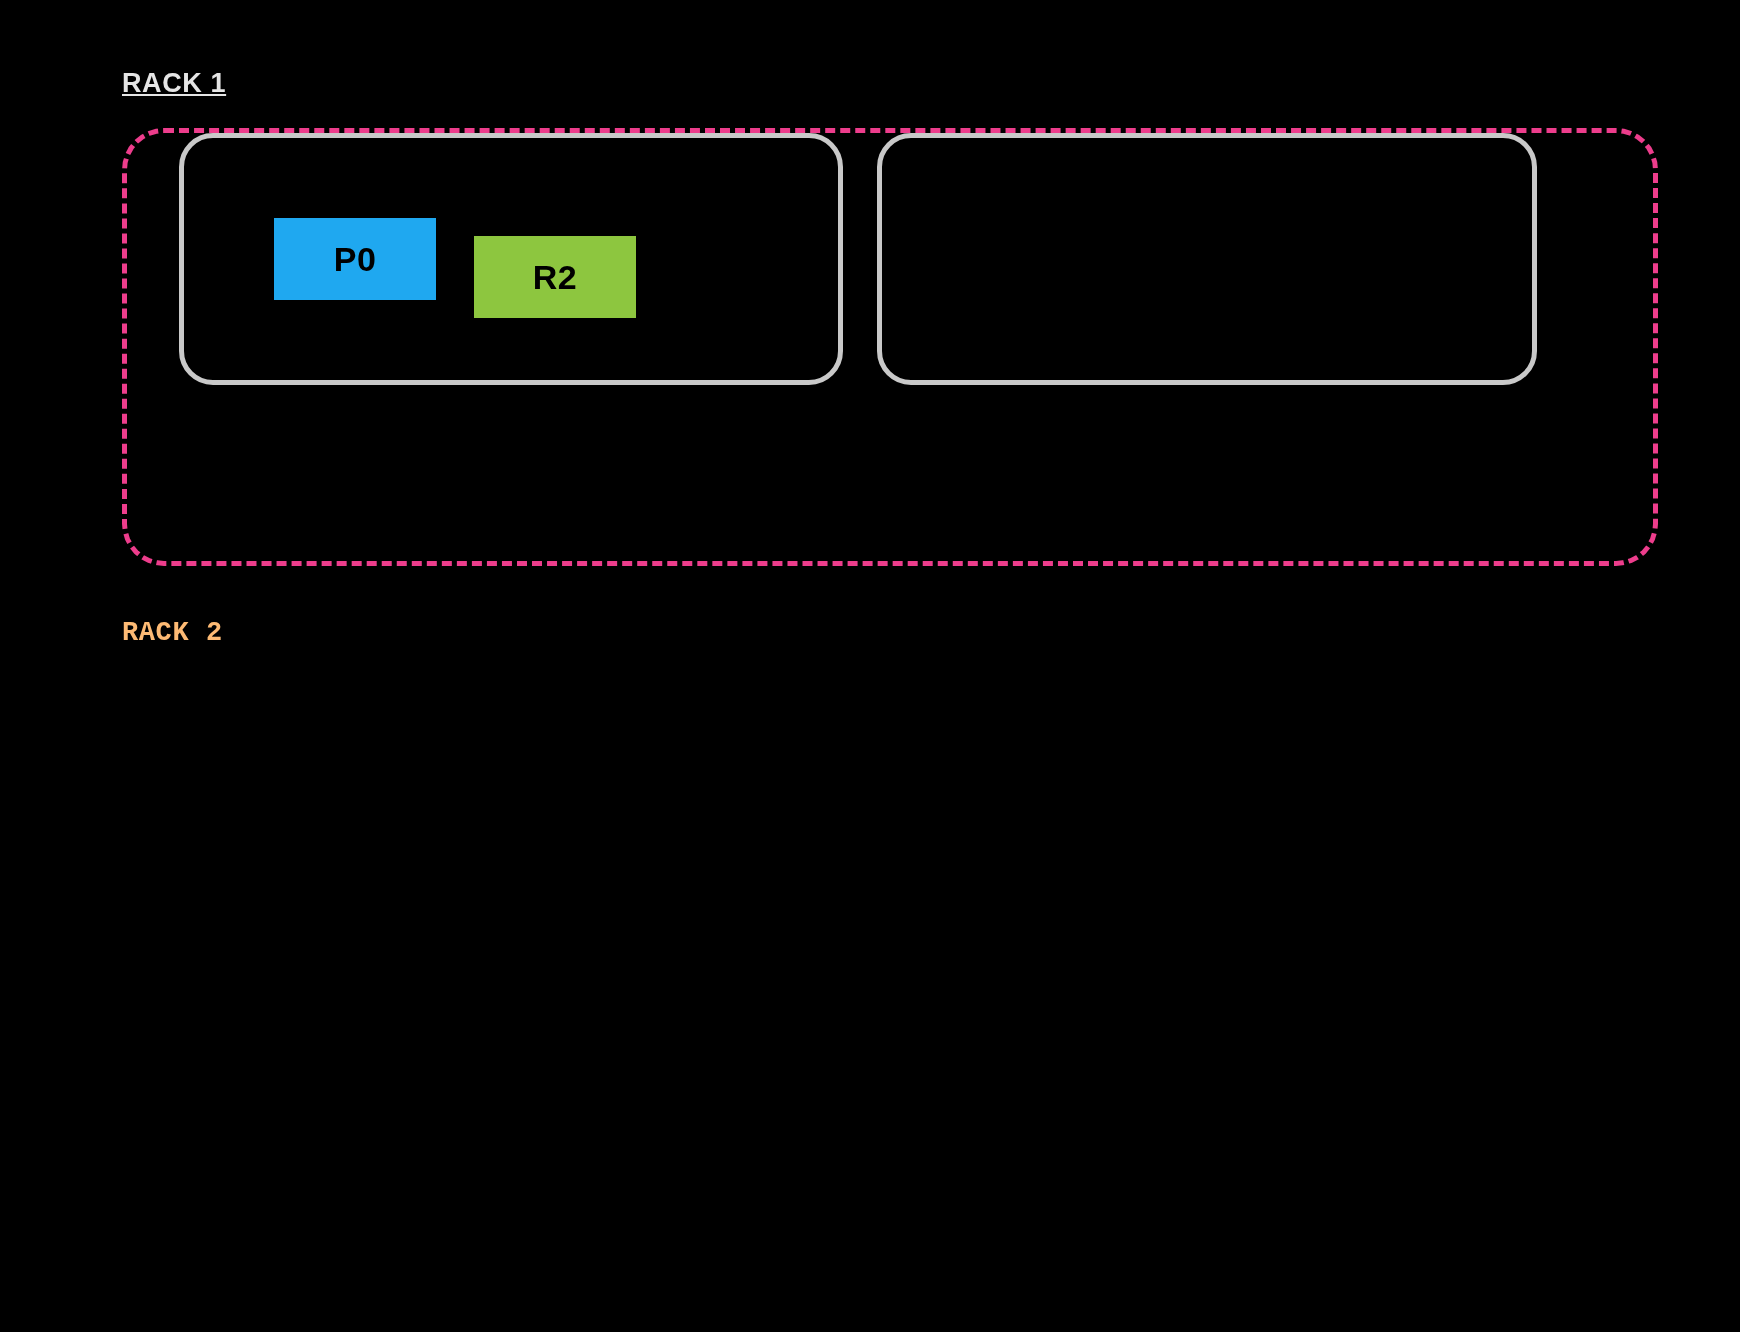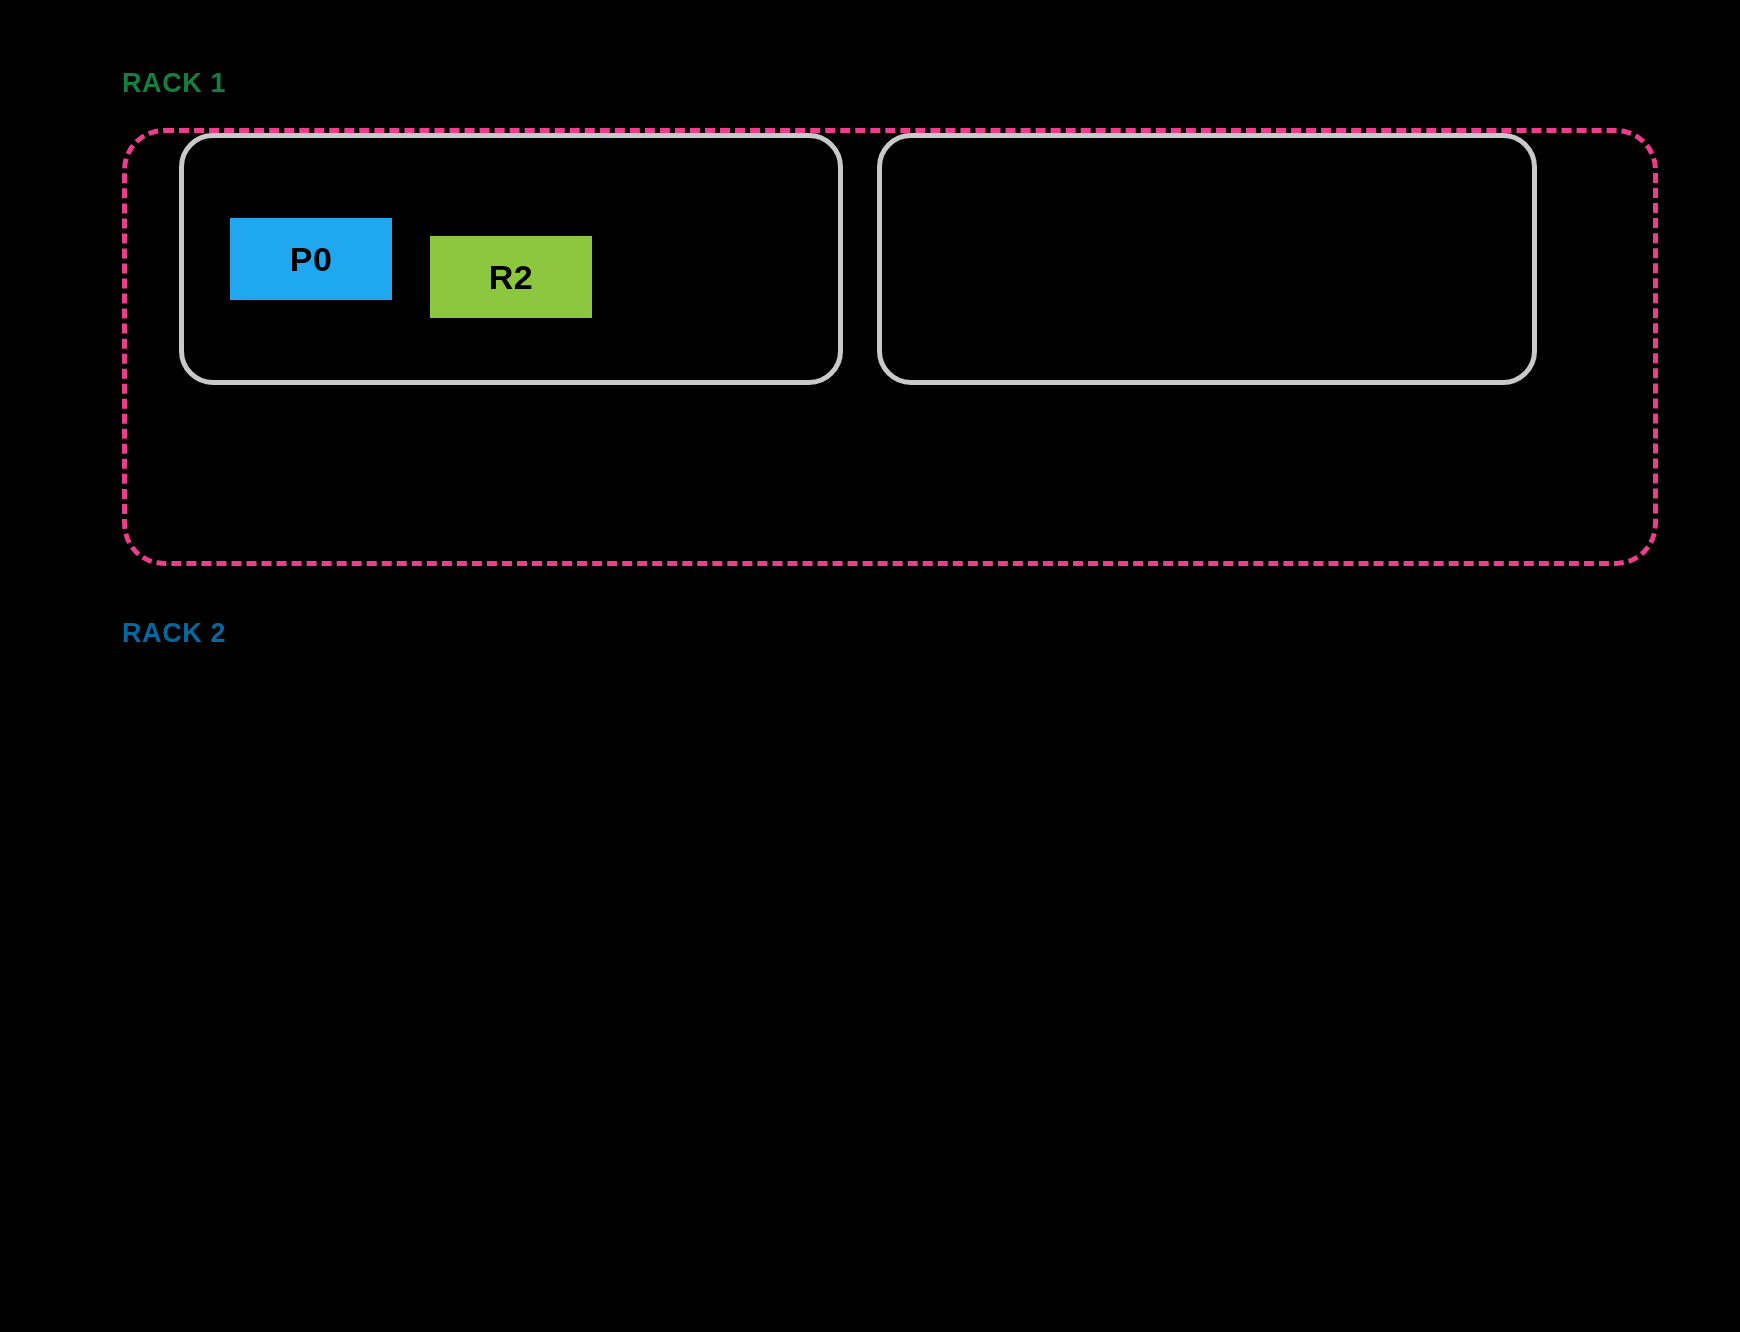--- a/index.html
+++ b/index.html
@@ -35,22 +35,22 @@
   .rack-label {
     font-size: 27px;
     font-weight: bold;
     letter-spacing: 0.6px;
     line-height: 1;
     margin-bottom: 0;
     height: 34px;
     display: block;
     user-select: none;
   }
-  .rack-1 .rack-label { color: #15803d; }
-  .rack-2 .rack-label { color: #0369a1; }
+  .rack-1 .rack-label { color: #e5e5e5; text-decoration: underline; }
+  .rack-2 .rack-label { color: #fdba74; font-family: Liberation Mono, monospace; }
 
   .rack-box {
     position: relative;
     height: 438px;
     box-sizing: border-box;
     border: 5px dashed #ED3D8C;
     border-radius: 42px;
     margin-top: 24px;
     padding: 0;
     background: transparent;
@@ -77,21 +77,21 @@
     display: flex;
     align-items: center;
     justify-content: center;
     font-size: 34px;
     font-weight: bold;
     color: #000000;
     letter-spacing: 0.5px;
     user-select: none;
     flex: none;
   }
-  .chip.partition { background: #1FA8F0; }
+  .chip.partition { background: #1FA8F0; margin-left: 44px; }
   .chip.replica   { background: #8DC63F; margin-top: 36px; }
 </style>
 </head>
 <body>
 
 <div class="canvas">
 
   <div class="rack rack-1">
     <span class="rack-label">RACK 1</span>
 

